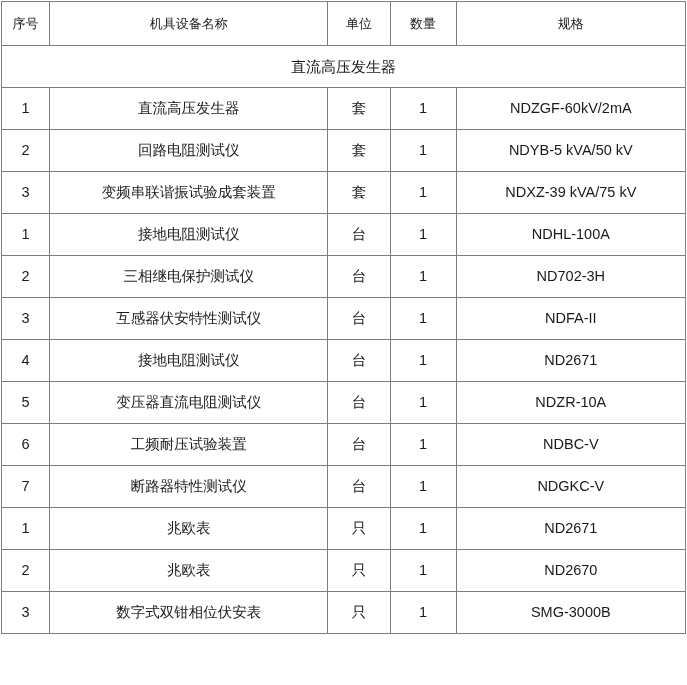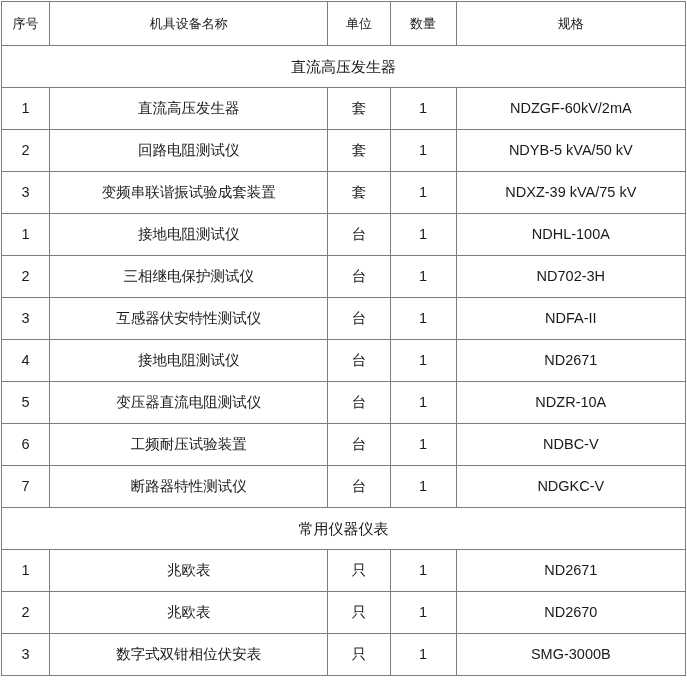--- a/index.html
+++ b/index.html
@@ -137,23 +137,20 @@
       <td>NDBC-V</td>
     </tr>
     <tr>
       <td>7</td>
       <td>断路器特性测试仪</td>
       <td>台</td>
       <td>1</td>
       <td>NDGKC-V</td>
     </tr>
 
-    <tr class="section-row">
-      <td colspan="5">常用仪器仪表</td>
-    </tr>
     <tr>
       <td>1</td>
       <td>兆欧表</td>
       <td>只</td>
       <td>1</td>
       <td>ND2671</td>
     </tr>
     <tr>
       <td>2</td>
       <td>兆欧表</td>

